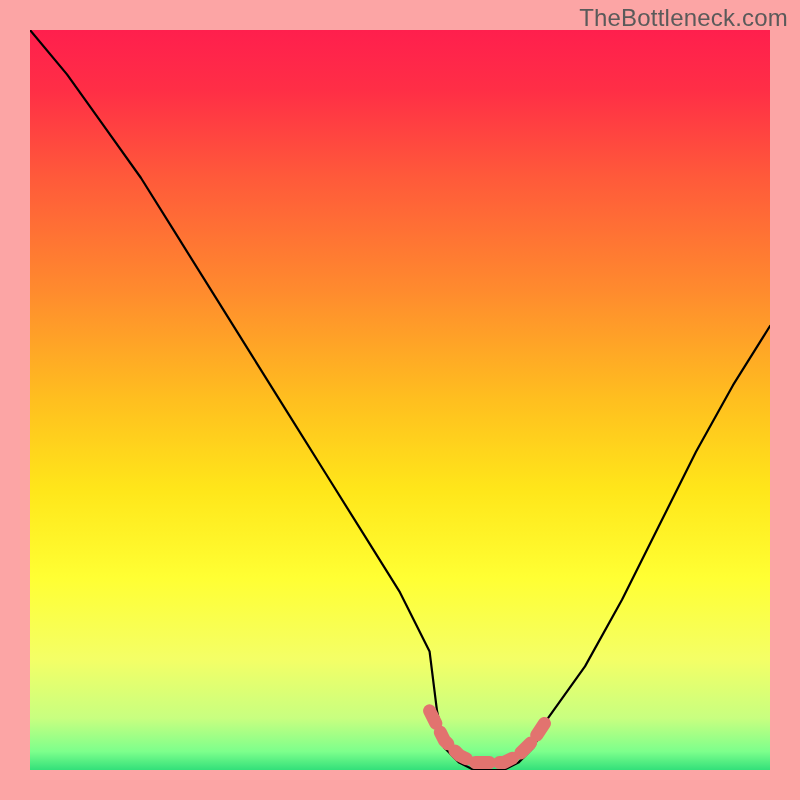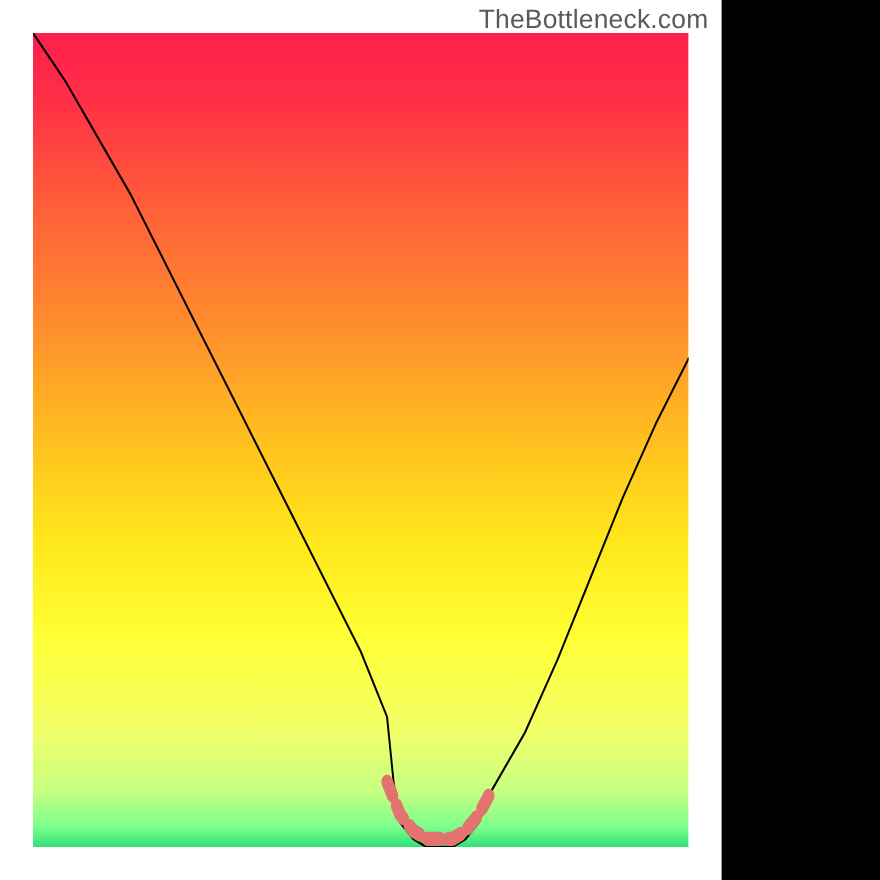--- a/index.html
+++ b/index.html
@@ -1,21 +1,21 @@
 <!DOCTYPE html>
 <html><head>
 <meta charset="utf-8">
 <style>
   * { margin: 0; padding: 0; box-sizing: border-box; }
   html, body { width: 800px; height: 800px; overflow: hidden; background: #000; }
   .frame {
     position: relative;
-    width: 656px;
+    width: 800px;
     height: 800px;
-    background: #ffffff;
+    background: #fca5a5;
   }
   .watermark {
     position: absolute;
     top: 4px;
     right: 12px;
     font-family: Arial, Helvetica, sans-serif;
     font-size: 24px;
     color: #5a5a5a;
     letter-spacing: 0.2px;
     z-index: 10;

